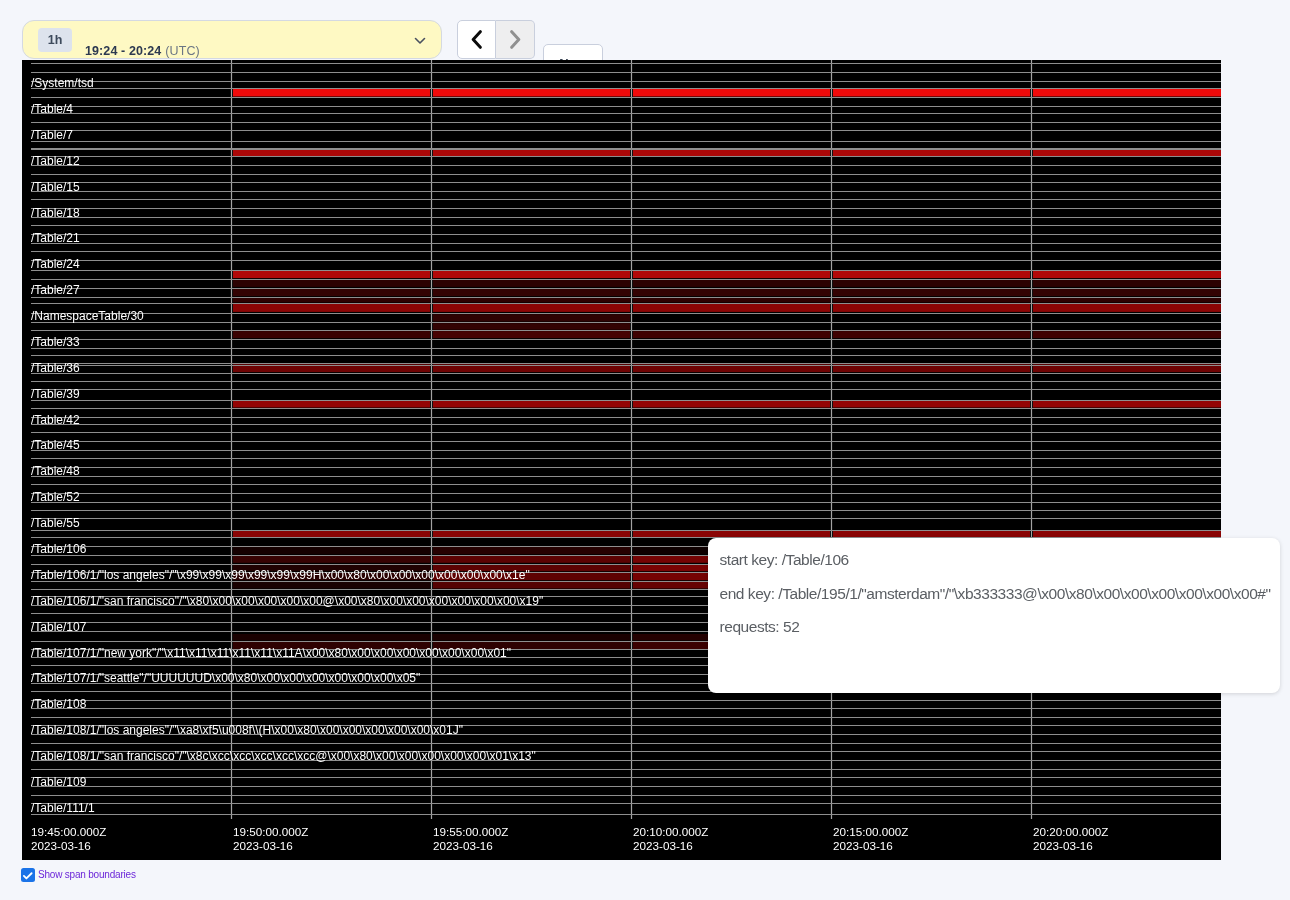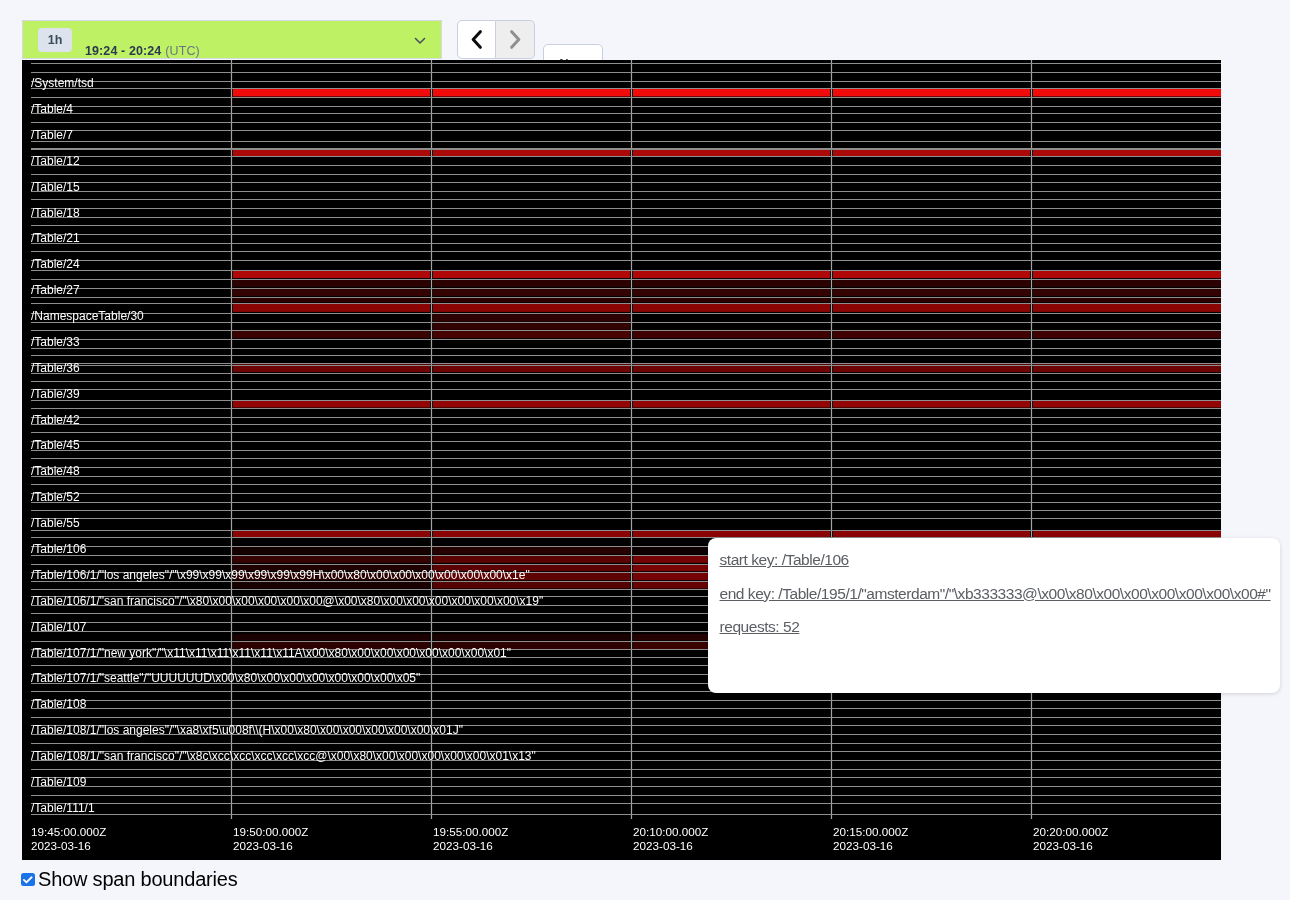--- a/index.html
+++ b/index.html
@@ -1,42 +1,42 @@
 <!DOCTYPE html>
 <html><head><meta charset="utf-8">
 <style>
   * { margin:0; padding:0; box-sizing:border-box; }
   html,body { width:1290px; height:900px; background:#f4f6fb; font-family:"Liberation Sans", sans-serif; overflow:hidden; }
   .abs { position:absolute; }
-  .select { left:22px; top:20px; width:420px; height:39px; background:#bef264;
-    border:1px solid #d4d9e2; border-radius:0; display:flex; align-items:center; }
+  .select { left:22px; top:20px; width:420px; height:39px; background:#fef9c3;
+    border:1px solid #d4d9e2; border-radius:12px; display:flex; align-items:center; }
   .badge { position:absolute; left:15px; top:7px; width:34px; height:24px; background:#dde3ed;
     border-radius:4px; color:#3d4a5c; font-size:12.5px; font-weight:bold;
     display:flex; align-items:center; justify-content:center; }
   .trange { position:absolute; left:62px; top:0; height:37px; display:flex; align-items:flex-end;
     font-size:12.5px; font-weight:bold; color:#2c3950; letter-spacing:.1px; }
   .trange .utc { font-weight:normal; color:#6b7684; margin-left:4px; }
   .chev-down { position:absolute; right:15px; top:16px; }
   .navgrp { left:457px; top:20px; width:78px; height:39px; display:flex; }
   .nav { width:39px; height:39px; border:1px solid #c9cfdd; background:#fff;
      display:flex; align-items:center; justify-content:center; }
   .nav.left { border-radius:5px 0 0 5px; }
   .nav.right { border-radius:0 5px 5px 0; background:#eeeeef; border-left:none; }
   .nowbtn { left:543px; top:20px; width:60px; height:39px; background:#fff; border:1px solid #c9cfdd;
      border-radius:5px; display:flex; align-items:center; justify-content:center;
      font-size:13px; font-weight:bold; color:#364050;margin-top:24px; }
   .canvas { left:22px; top:60px; width:1199px; height:800px; }
   svg text { font-family:"Liberation Sans", sans-serif; }
   .tip { left:708px; top:538px; width:572px; height:155px; background:#fff; border-radius:8px;
      box-shadow:0 1px 4px rgba(0,0,0,0.15); color:#5a5e63; font-size:15.5px; letter-spacing:-0.45px;
      padding:5.5px 0 0 11.5px; }
-  .tip div { height:33.5px; display:flex; align-items:center; white-space:pre;text-decoration:underline; }
+  .tip div { height:33.5px; display:flex; align-items:center; white-space:pre; }
   .cbrow { left:21px; top:868px; display:flex; align-items:center; }
   .cb { width:13.5px; height:13.5px; background:#1a73e8; border-radius:2.5px; }
-  .cblabel { margin-left:3.5px; font-size:20px; letter-spacing:-0.2px; color:#000000; }
+  .cblabel { margin-left:3.5px; font-size:10px; letter-spacing:-0.2px; color:#6d28d9; }
 </style></head>
 <body>
 <div class="abs select">
   <span class="badge">1h</span>
   <span class="trange">19:24 - 20:24 <span class="utc">(UTC)</span></span>
   <svg class="chev-down" width="12" height="8" viewBox="0 0 12 8">
       <path d="M1.5 1.5L6 6l4.5-4.5" fill="none" stroke="#4a5160" stroke-width="1.6" stroke-linecap="round" stroke-linejoin="round"></path>
     </svg>
 </div>
 <div class="abs navgrp">

